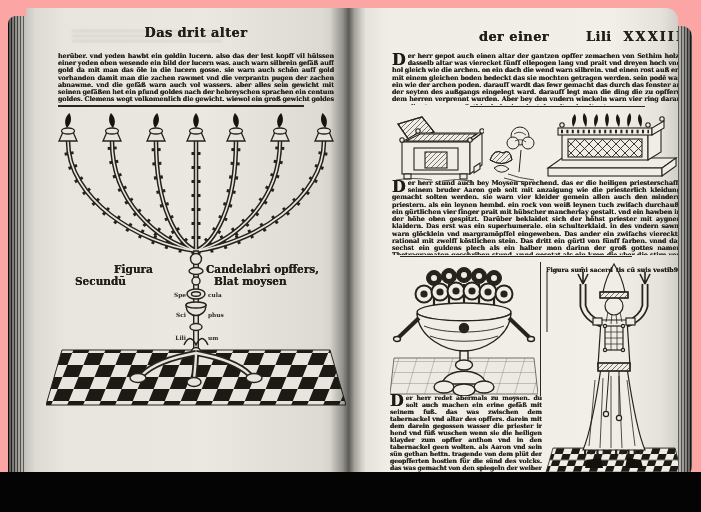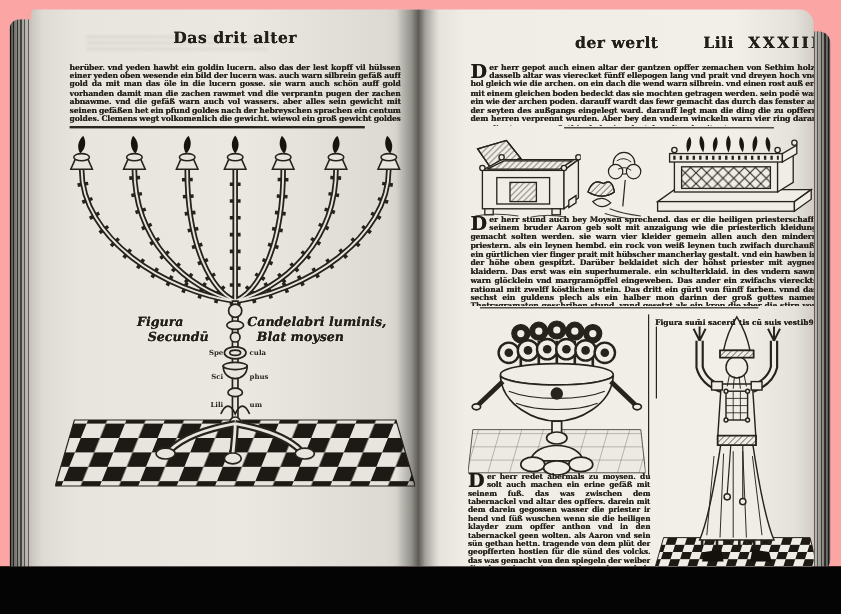--- a/index.html
+++ b/index.html
@@ -24,21 +24,21 @@
   .ghost{position:absolute;filter:blur(1.2px);opacity:.5;pointer-events:none;
       background:repeating-linear-gradient(0deg, rgba(98,95,86,.28) 0 2px, rgba(0,0,0,0) 2px 5px);}
   .hdr{position:absolute;font-weight:700;font-size:13px;color:#221e18;letter-spacing:.4px;
       text-shadow:0 0 .5px #221e18;white-space:nowrap;}
   .blk{position:absolute;margin:0;font-weight:700;font-size:6.4px;line-height:1.13;
       color:#262219;text-align:justify;letter-spacing:-.12px;word-spacing:-.4px;overflow:hidden;
       text-shadow:0 0 .3px rgba(38,34,25,.8);}
   .dropcap{float:left;font-size:16px;line-height:12px;padding:1px 2px 0 0;font-weight:700;color:#1d1a14;}
   .rule{position:absolute;background:#2b2720;}
   .cap{position:absolute;font-weight:700;color:#221e18;font-size:10.5px;line-height:1.1;
-      text-shadow:0 0 .4px #221e18;white-space:nowrap;font-style:italic;}
+      text-shadow:0 0 .4px #221e18;white-space:nowrap;}
   .lbl{position:absolute;font-weight:700;font-size:5.8px;color:#2b2720;white-space:nowrap;}
   .cap2{position:absolute;display:flex;justify-content:space-between;font-weight:700;
       font-size:6.2px;color:#27231c;text-shadow:0 0 .3px #27231c;white-space:nowrap;}
   svg{display:block;}
   .wc{position:absolute;}
 </style>
 </head>
 <body>
 
 <svg width="0" height="0" style="position:absolute">
@@ -163,34 +163,34 @@
         <path d="M150 252 C150 260 149 268 148 278"></path>
       </g>
       <g fill="#e7e5de" stroke="#26231d" stroke-width="1.4">
         <ellipse cx="92" cy="277" rx="8" ry="4.5"></ellipse>
         <ellipse cx="208" cy="277" rx="8" ry="4.5"></ellipse>
         <ellipse cx="148" cy="281" rx="7" ry="4.5"></ellipse>
       </g>
     </svg>
 
     <div class="cap" style="left:55px;top:256px;width:105px;text-align:center;">Figura</div>
-    <div class="cap" style="left:70px;top:268px;width:105px;text-align:center;">Secundū</div>
-    <div class="cap" style="left:180px;top:256px;">Candelabri luminis,</div>
+    <div class="cap" style="left:49px;top:268px;width:105px;text-align:left;">Secundū</div>
+    <div class="cap" style="left:180px;top:256px;">Candelabri opffers,</div>
     <div class="cap" style="left:188px;top:268px;">Blat moysen</div>
 
     <span class="lbl" style="left:130px;top:284px;width:30px;text-align:right;">Spe</span>
     <span class="lbl" style="left:182px;top:284px;">cula</span>
     <span class="lbl" style="left:130px;top:304px;width:30px;text-align:right;">Sci</span>
     <span class="lbl" style="left:182px;top:304px;">phus</span>
     <span class="lbl" style="left:132px;top:327px;width:28px;text-align:right;">Lili</span>
     <span class="lbl" style="left:182px;top:327px;">um</span>
   </div>
 
   <div class="page page-right">
-    <div class="hdr" style="left:108px;top:21px;width:116px;text-align:center;">der werlt</div>
+    <div class="hdr" style="left:108px;top:21px;width:116px;text-align:center;">der einer</div>
     <div class="hdr" style="left:238px;top:21px;">
       <span>Lili</span>
       <span style="letter-spacing:2px;margin-left:7px;">XXXIII</span>
     </div>
 
     <p class="blk" style="left:44px;top:45px;width:289px;height:52px;">
       <span class="dropcap">D</span>
       <span>er herr gepot auch einen altar der gantzen opffer zemachen von Sethim holz. dasselb altar was vierecket fünff ellepogen lang vnd prait vnd dreyen hoch vnd hol gleich wie die archen. on ein dach die wend warn silbrein. vnd einen rost auß ert mit einem gleichen boden bedeckt das sie mochten getragen werden. sein podē was ein wie der archen poden. darauff wardt das fewr gemacht das durch das fenster an der seyten des außgangs eingelegt ward. darauff legt man die ding die zu opffern dem herren verprennt wurden. Aber bey den vndern winckeln warn vier ring daran man die stangen von Sethim holz eingelegt den altar damit zetragen.</span>
     </p>
     <div class="rule" style="left:122px;top:98px;width:175px;height:1.3px;"></div>

